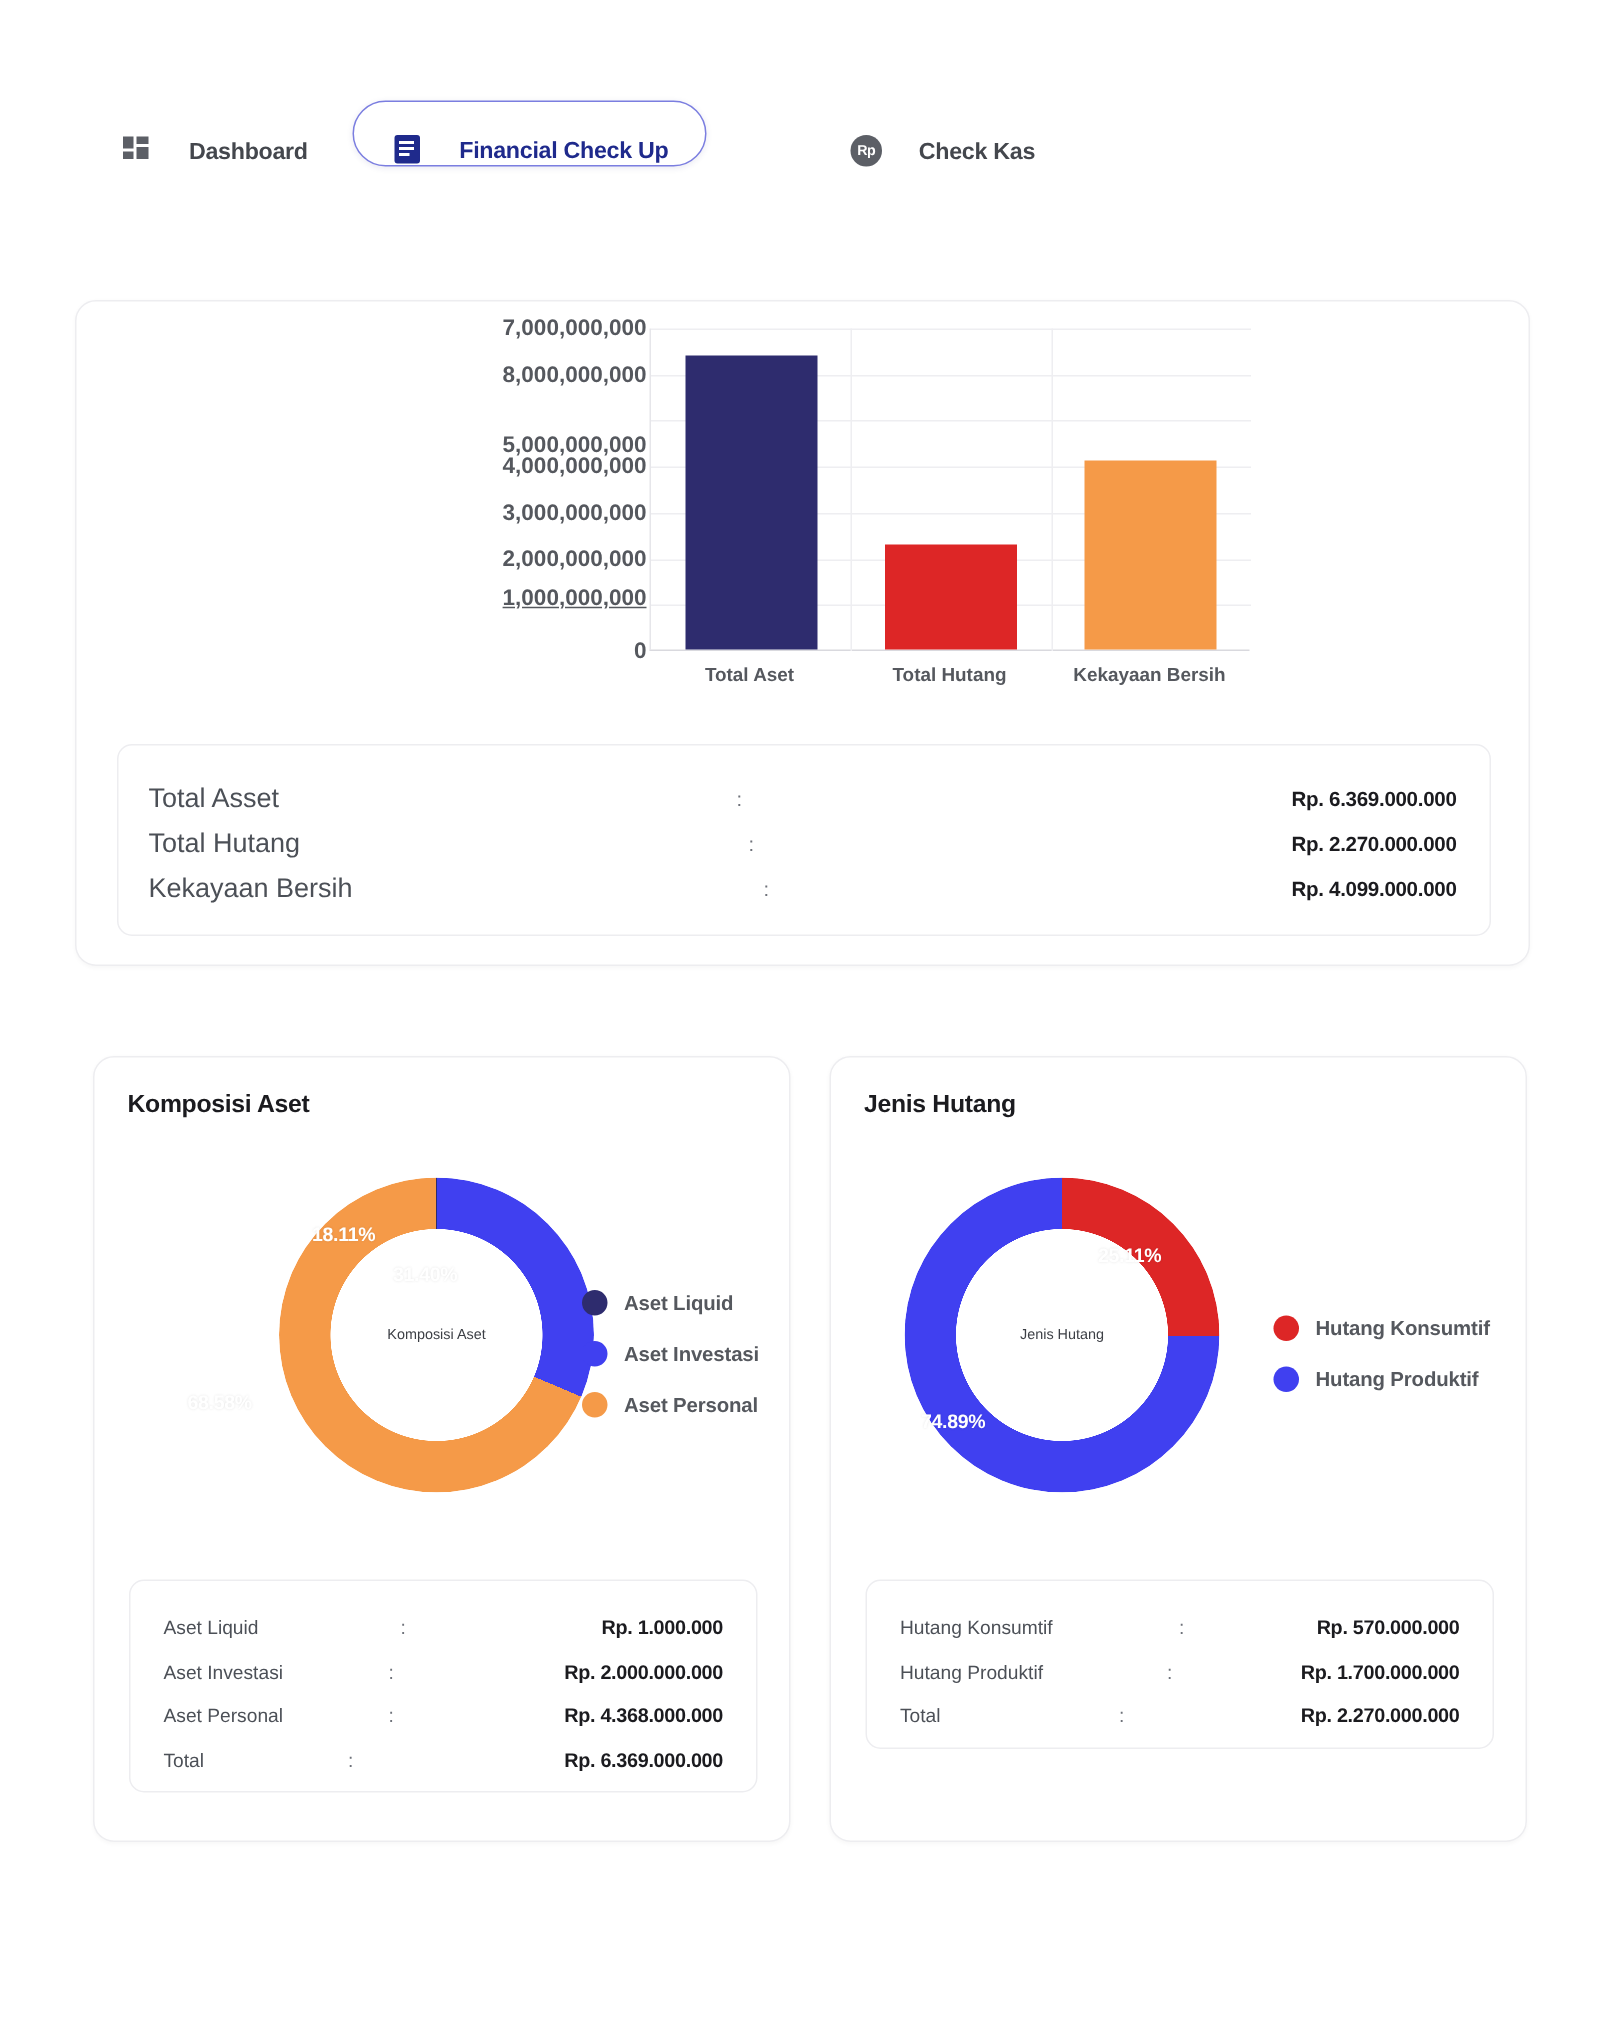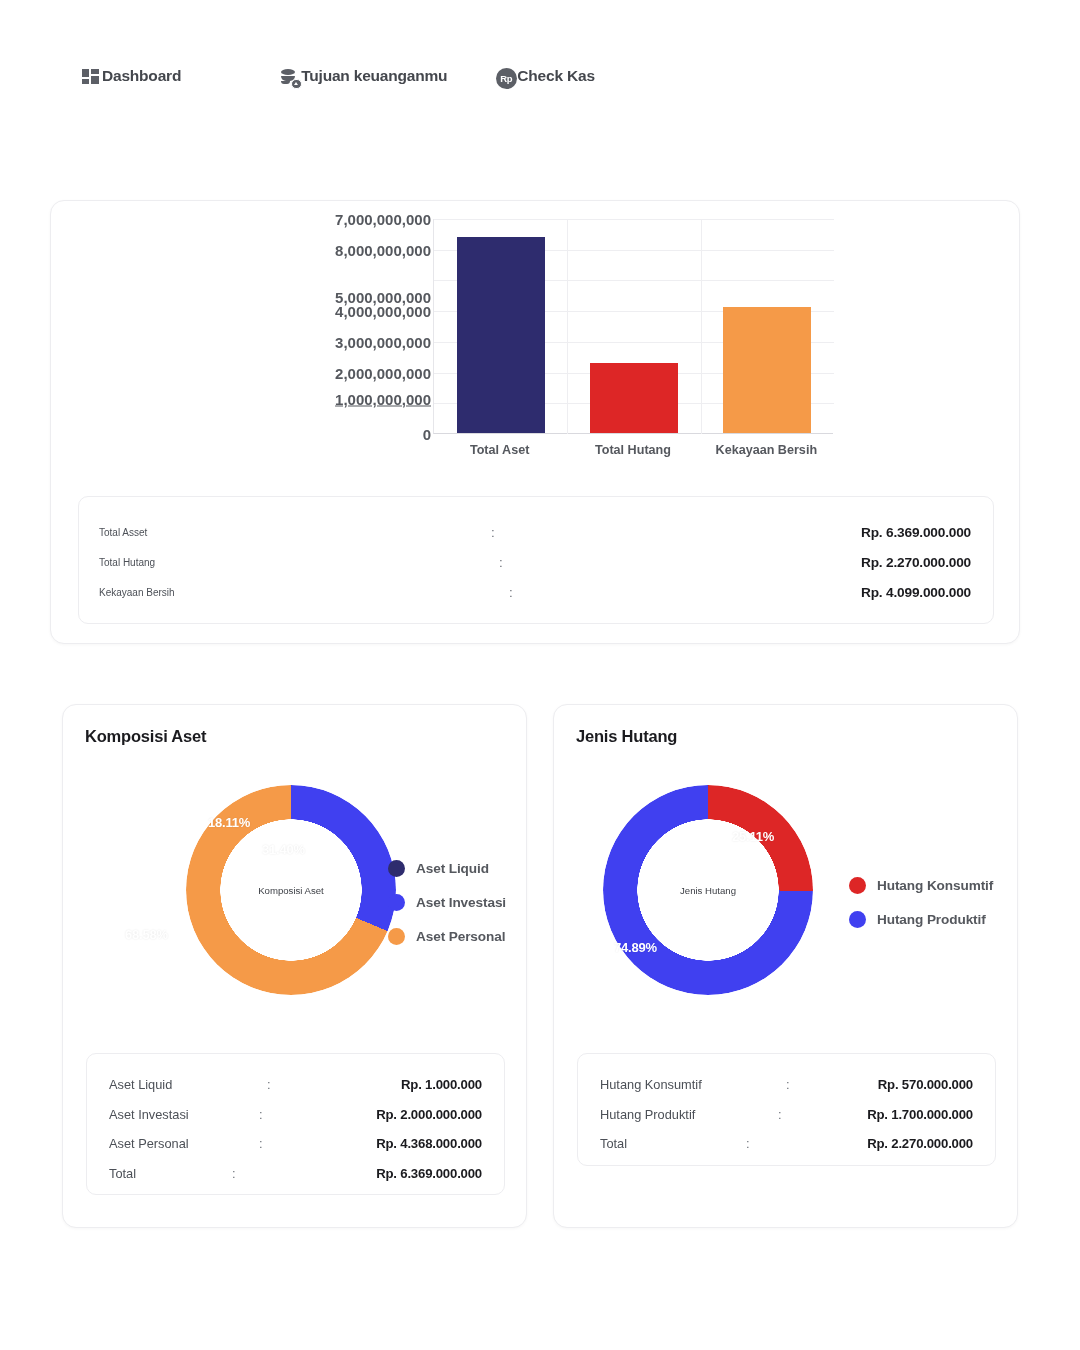--- a/index.html
+++ b/index.html
@@ -14,21 +14,21 @@
   
   .navbar {
     position: absolute;
     left: 0; top: 0; width: 1080px; height: 178px;
     background: #ffffff;
     display: flex; align-items: center;
     padding-left: 70px;
     gap: 0px;
   }
   .nav-item {
-    display: flex; align-items: flex-start; gap: 0;
+    display: flex; align-items: flex-end; gap: 24px;
     height: 44px; padding: 0 10px;
     cursor: pointer;
     white-space: nowrap;
   }
   .nav-label {
     font-size: 15.5px; font-weight: bold; color: #44474d;
     letter-spacing: -0.2px;
   }
   .nav-item.active {
     border: 1.6px solid #7b7ee0;
@@ -141,21 +141,21 @@
     position: absolute;
     border: 1px solid #ededf0;
     border-radius: 10px;
     background: #fff;
   }
   #summary-table { left: 27px; top: 295px; width: 916px; height: 128px; }
   .srow {
     position: absolute; left: 0; width: 100%; height: 30px;
     display: flex; align-items: center;
   }
-  .srow .lbl { position: absolute; left: 20px; font-size: 10px; color: #4c5057; }
+  .srow .lbl { position: absolute; left: 20px; font-size: 18px; color: #4c5057; }
   .srow .col { position: absolute; font-size: 13.4px; color: #6e727a; }
   .srow .val {
     position: absolute; right: 22px; font-size: 13.7px; font-weight: bold; color: #1b1b1f;
     letter-spacing: -0.2px;
   }
 
   
   .donut-wrap { position: absolute; }
   .donut-center-label {
     position: absolute; left: 50%; top: 50%; transform: translate(-50%,-50%);
@@ -190,37 +190,36 @@
           <i></i>
           <i></i>
           <i></i>
         </span>
     </span>
     <span class="nav-label">Dashboard</span>
   </div>
 
   <span class="nav-gap-1"></span>
 
+  <div class="nav-item active">
+    <span class="icon-box">
+      <span class="ic-doc">
+          <i></i>
+          <i></i>
+          <i></i>
+        </span>
+    </span>
+    <span class="nav-label">Financial Check Up</span>
+  </div>
 
   <span class="nav-gap-2"></span>
 
 
   <span class="nav-gap-3"></span>
 
-  <div class="nav-item">
-    <span class="icon-box">
-      <span class="ic-coins">
-        <span class="c1"></span>
-          <span class="c2"></span>
-          <span class="c3"></span>
-        <span class="badge"></span>
-      </span>
-    </span>
-    <span class="nav-label">Tujuan keuanganmu</span>
-  </div>
 
   <span class="nav-gap-4"></span>
 
   <div class="nav-item">
     <span class="icon-box">
       <span class="ic-rp">Rp</span>
     </span>
     <span class="nav-label">Check Kas</span>
   </div>
 

